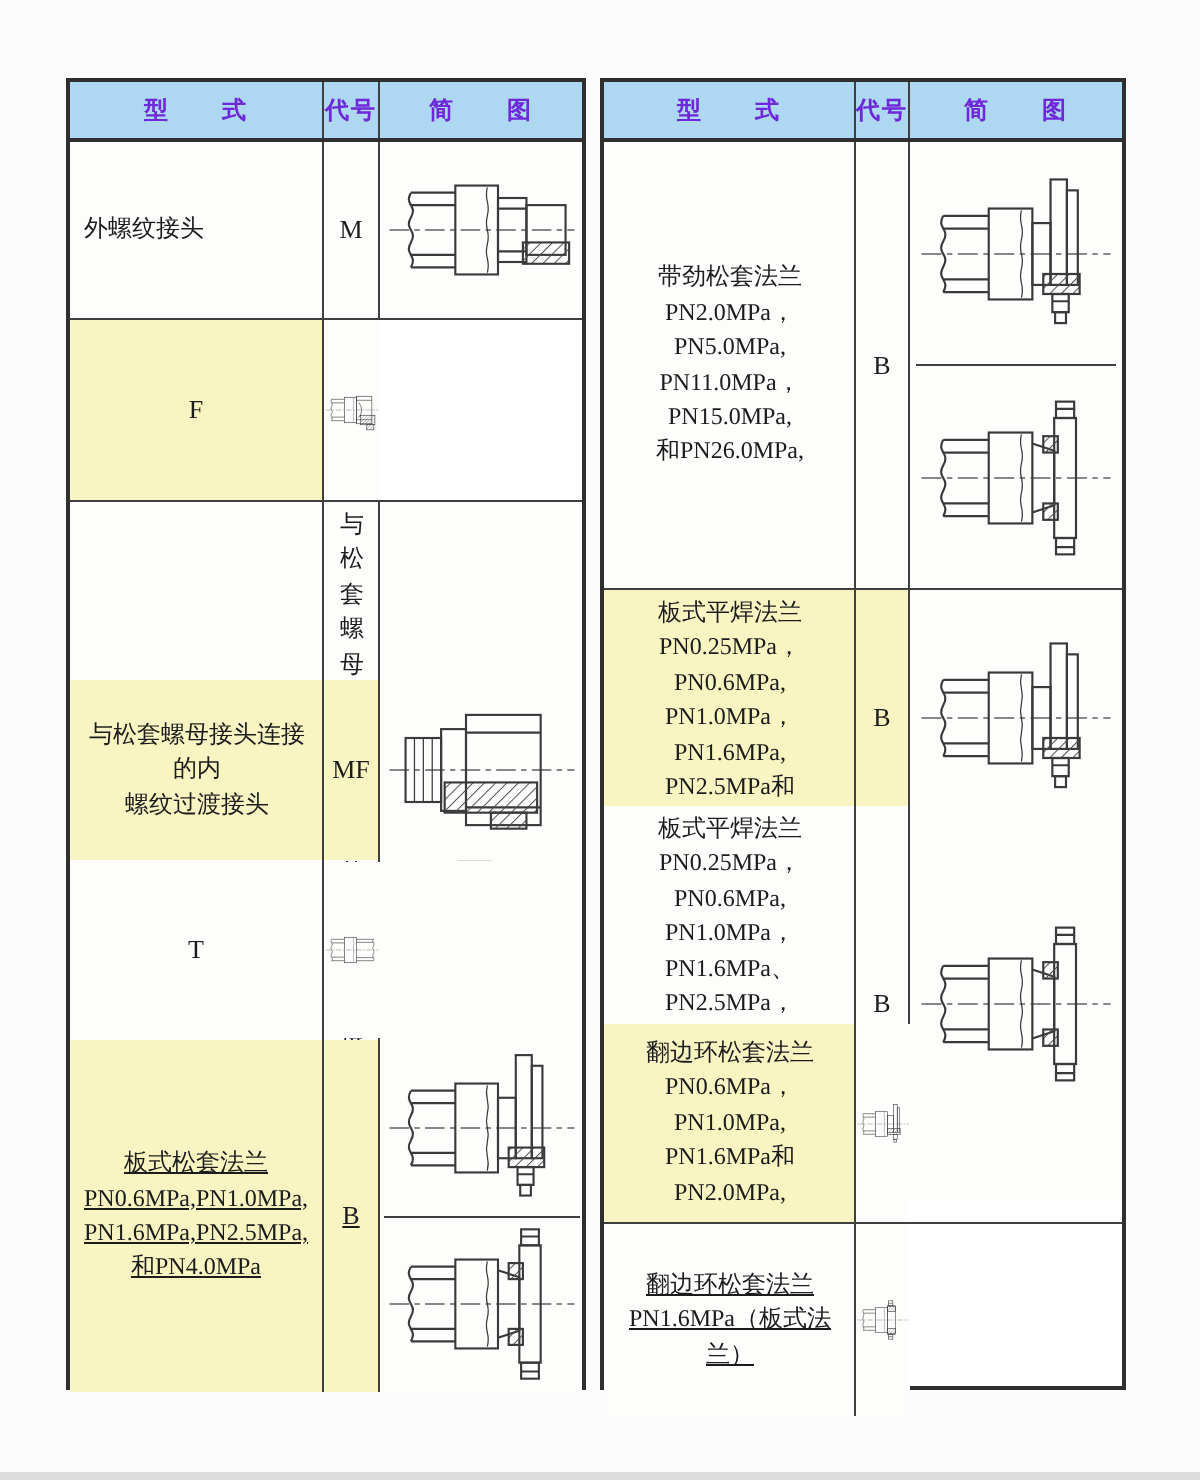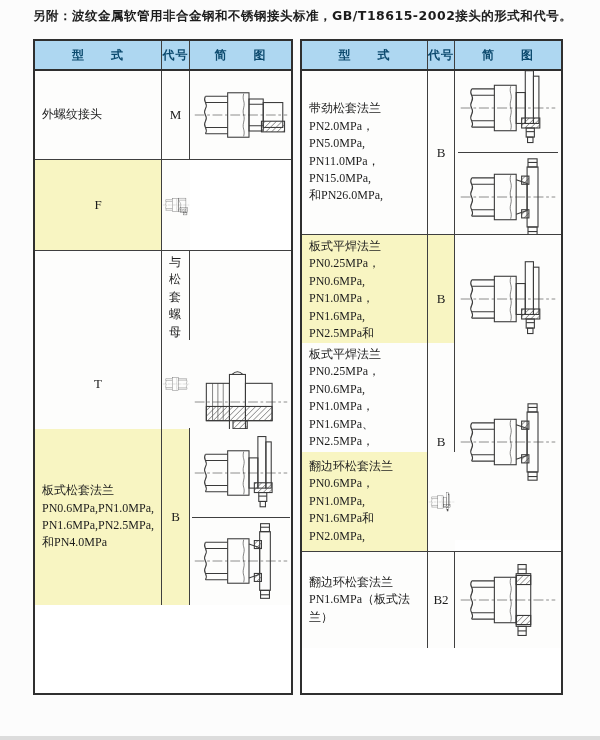--- a/index.html
+++ b/index.html
@@ -17,24 +17,24 @@
   .tbl { position:absolute; top:39px; height:656px; background:#ffffff;
          border:2px solid #2f2f2f; box-sizing:border-box; }
   #tbl-left  { left:33px;  width:260px; }
   #tbl-right { left:300px; width:263px; }
   .thead { display:grid; height:28px; border-bottom:2px solid #2f2f2f;
            background:#aed7f1; }
   #tbl-left  .thead, #tbl-left  .trow { grid-template-columns:127px 28px 1fr; }
   #tbl-right .thead, #tbl-right .trow { grid-template-columns:126px 27px 1fr; }
   .hcell { display:flex; align-items:center; justify-content:center;
            font-weight:bold; font-size:12px; border-right:1px solid #3f3f3f;
-           letter-spacing:1px; color:#0c4a6e; }
+           letter-spacing:1px; color:#6d28d9; }
   .hcell:last-child { border-right:none; }
-  .trow { display:grid; border-bottom:1px solid #3f3f3f; box-sizing:border-box; }
-  .trow:last-child { border-bottom:none; }
+  .trow { display:grid; border-bottom:1px solid #3f3f3f; box-sizing:border-box;text-align:center; }
+  .trow:last-child { border-bottom:none;text-decoration:underline; }
   .cell { border-right:1px solid #3f3f3f; box-sizing:border-box; background:#fdfdfc; }
   .cell:last-child { border-right:none; }
   .type { display:flex; align-items:center; padding:3px 6px 3px 7px;
           font-size:12px; line-height:1.45; white-space:pre-line; }
   .code { display:flex; align-items:center; justify-content:center;
           font-size:13px; }
   .diagcell { display:flex; align-items:center; justify-content:center;
               background:#fdfdfc; overflow:hidden; }
   .dstack { display:flex; flex-direction:column; }
   .dsub { flex:1; display:flex; align-items:center; justify-content:center; }
@@ -43,21 +43,20 @@
   .dsvg { display:block; }
   #bottom-edge { position:absolute; left:0; bottom:0; width:600px; height:4px;
                  background:#dcdcdc; }
   #sprite { position:absolute; width:0; height:0; overflow:hidden; }
 </style>
 </head>
 <body>
 
 <div id="page">
 
-  <div id="doc-title">另附：波纹金属软管用非合金钢和不锈钢接头标准，GB/T18615-2002接头的形式和代号。</div>
 
   <svg id="sprite" xmlns="http://www.w3.org/2000/svg">
     <defs>
       <pattern id="hatch" patternUnits="userSpaceOnUse" width="4.5" height="4.5" patternTransform="rotate(45)">
         <line x1="0" y1="0" x2="0" y2="4.5" stroke="#4a4a4a" stroke-width="1.1"></line>
       </pattern>
       <g id="part-cl">
         <line x1="3" y1="45" x2="107" y2="45" stroke="#606060" stroke-width="0.8" stroke-dasharray="11 3 3 3"></line>
       </g>
       <g id="part-hose">
@@ -204,20 +203,30 @@
       <div class="cell code">MM</div>
       <div class="cell type">与松套螺母接头连接的
 外螺纹过渡接头</div>
       <div class="cell diagcell">
         <svg class="dsvg" width="98" height="80" viewBox="0 0 110 90">
             <use href="#sym-mm"></use>
           </svg>
       </div>
     </div>
 
+    <div class="trow hl" style="height:91px">
+      <div class="cell type">与松套螺母接头连接的内
+螺纹过渡接头</div>
+      <div class="cell code">MF</div>
+      <div class="cell diagcell">
+        <svg class="dsvg" width="98" height="80" viewBox="0 0 110 90">
+            <use href="#sym-mf"></use>
+          </svg>
+      </div>
+    </div>
 
     <div class="trow" style="height:89px">
       <div class="cell code">T</div>
       <div class="cell diagcell">
         <svg class="dsvg" width="98" height="80" viewBox="0 0 110 90">
             <use href="#sym-t"></use>
           </svg>
       </div>
     </div>
 
@@ -242,21 +251,21 @@
     </div>
   </div>
 
   <div class="tbl" id="tbl-right">
     <div class="thead">
       <div class="hcell">型　　式</div>
       <div class="hcell">代号</div>
       <div class="hcell">简　　图</div>
     </div>
 
-    <div class="trow" style="height:164px">
+    <div class="trow" style="height:224px">
       <div class="cell type">带劲松套法兰
 PN2.0MPa，PN5.0MPa,
 PN11.0MPa，PN15.0MPa,
 和PN26.0MPa,</div>
       <div class="cell code">B</div>
       <div class="cell diagcell dstack">
         <div class="dsub divided">
           <svg class="dsvg" width="100" height="88" viewBox="0 0 110 90">
               <use href="#sym-flange-up"></use>
             </svg>
@@ -304,21 +313,20 @@
       <div class="cell diagcell">
         <svg class="dsvg" width="100" height="84" viewBox="0 0 110 90">
             <use href="#sym-b1"></use>
           </svg>
       </div>
     </div>
 
     <div class="trow" style="height:96px">
       <div class="cell type">翻边环松套法兰
 PN1.6MPa（板式法兰）</div>
-      <div class="cell code">B2</div>
       <div class="cell diagcell">
         <svg class="dsvg" width="100" height="84" viewBox="0 0 110 90">
             <use href="#sym-b2"></use>
           </svg>
       </div>
     </div>
   </div>
 
   <div id="bottom-edge"></div>
 </div>

